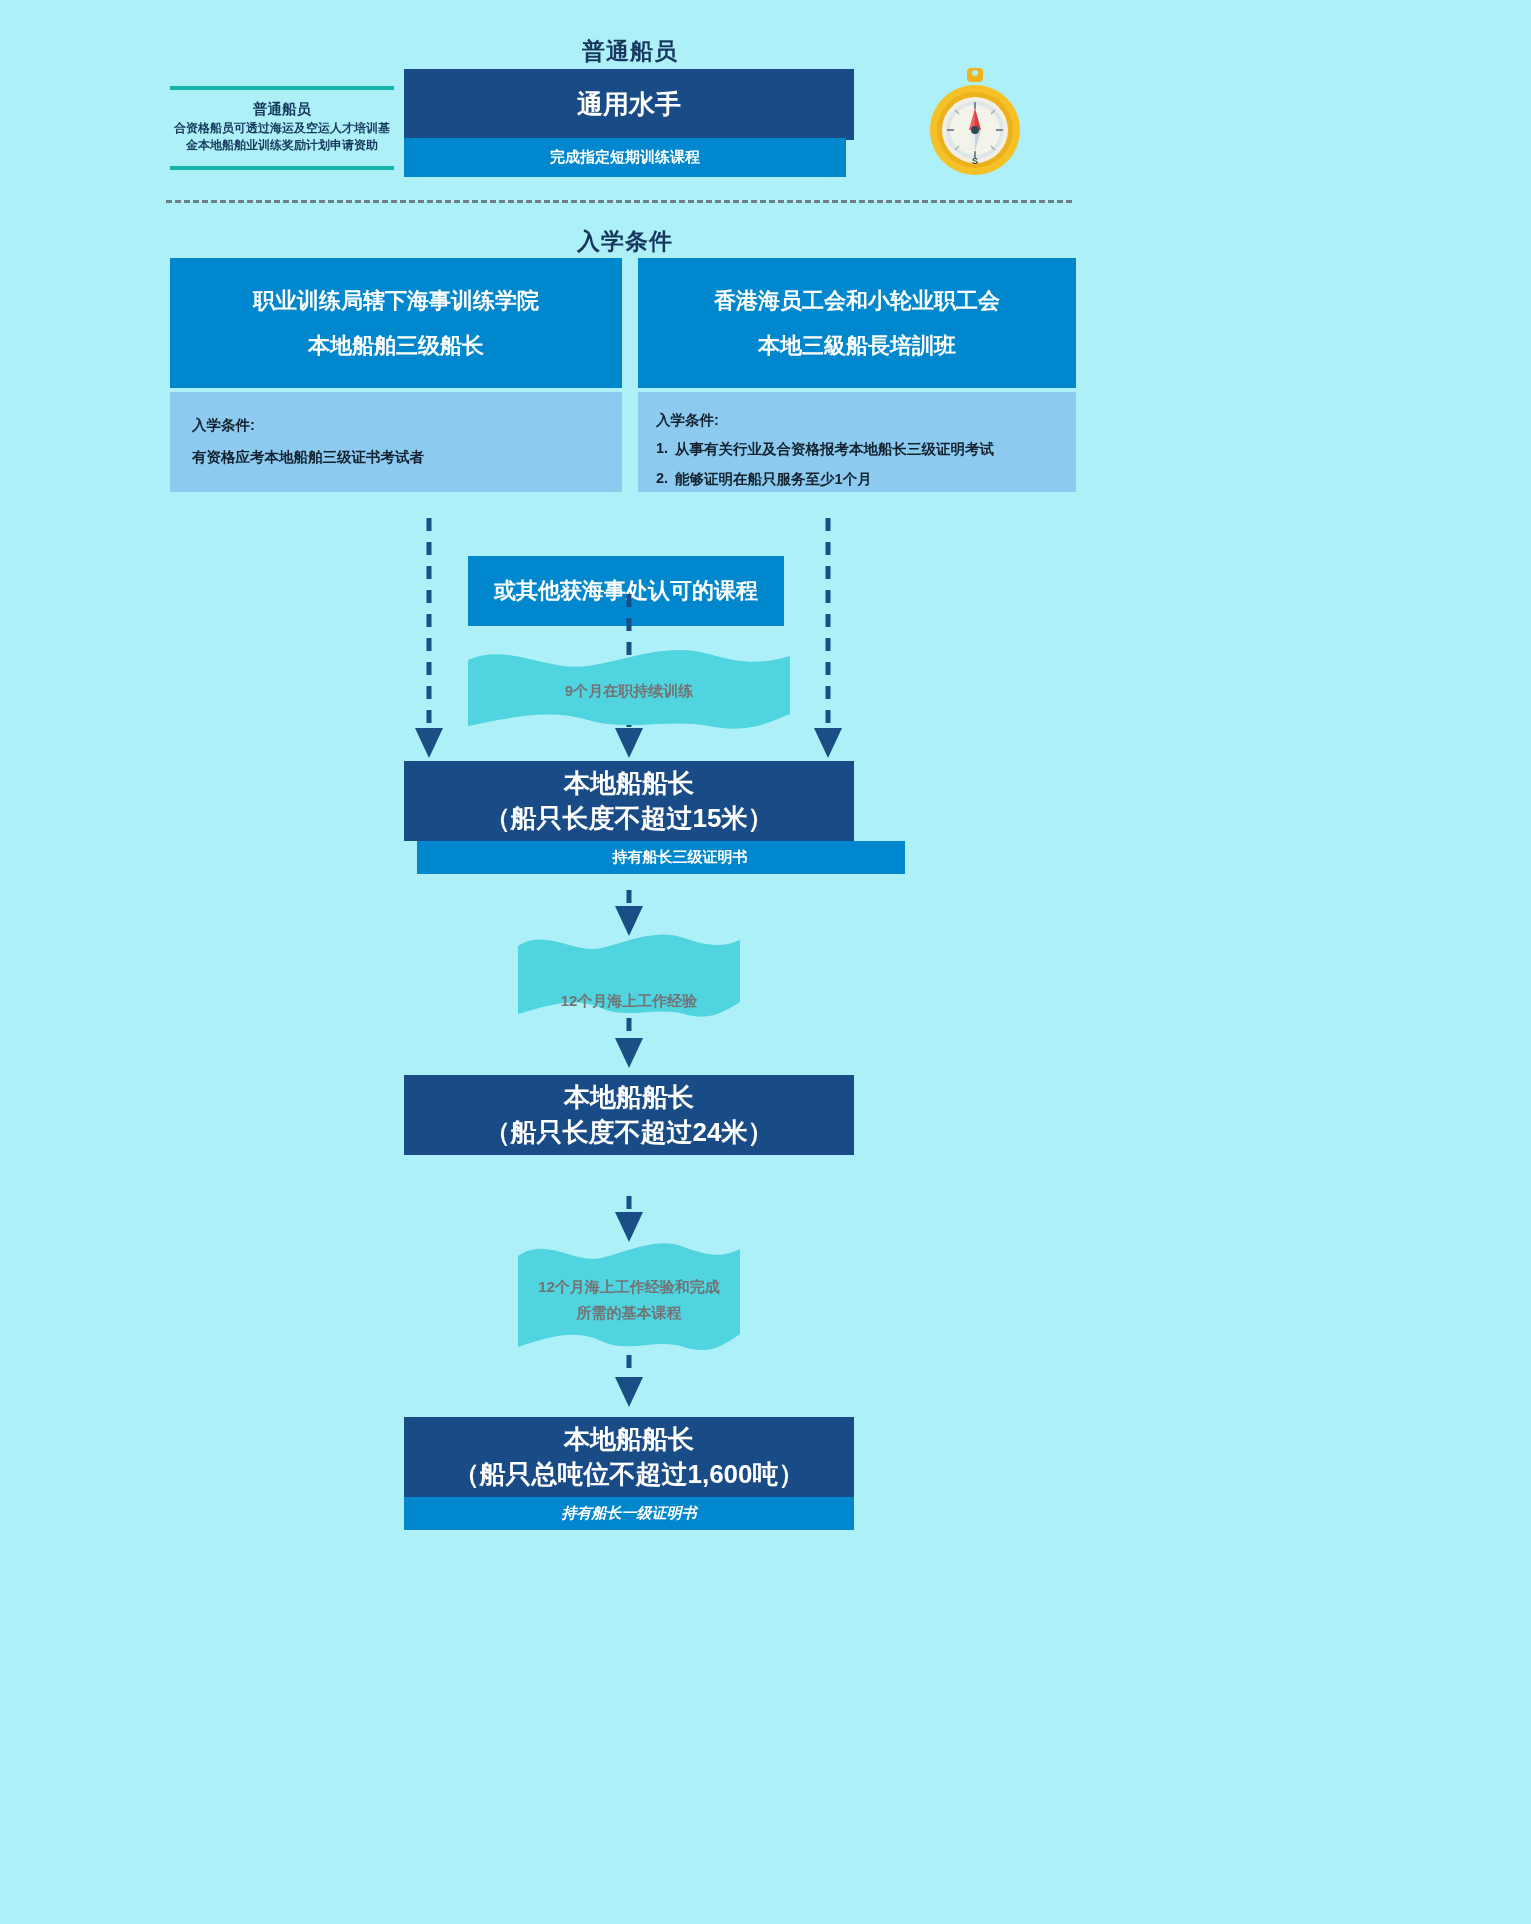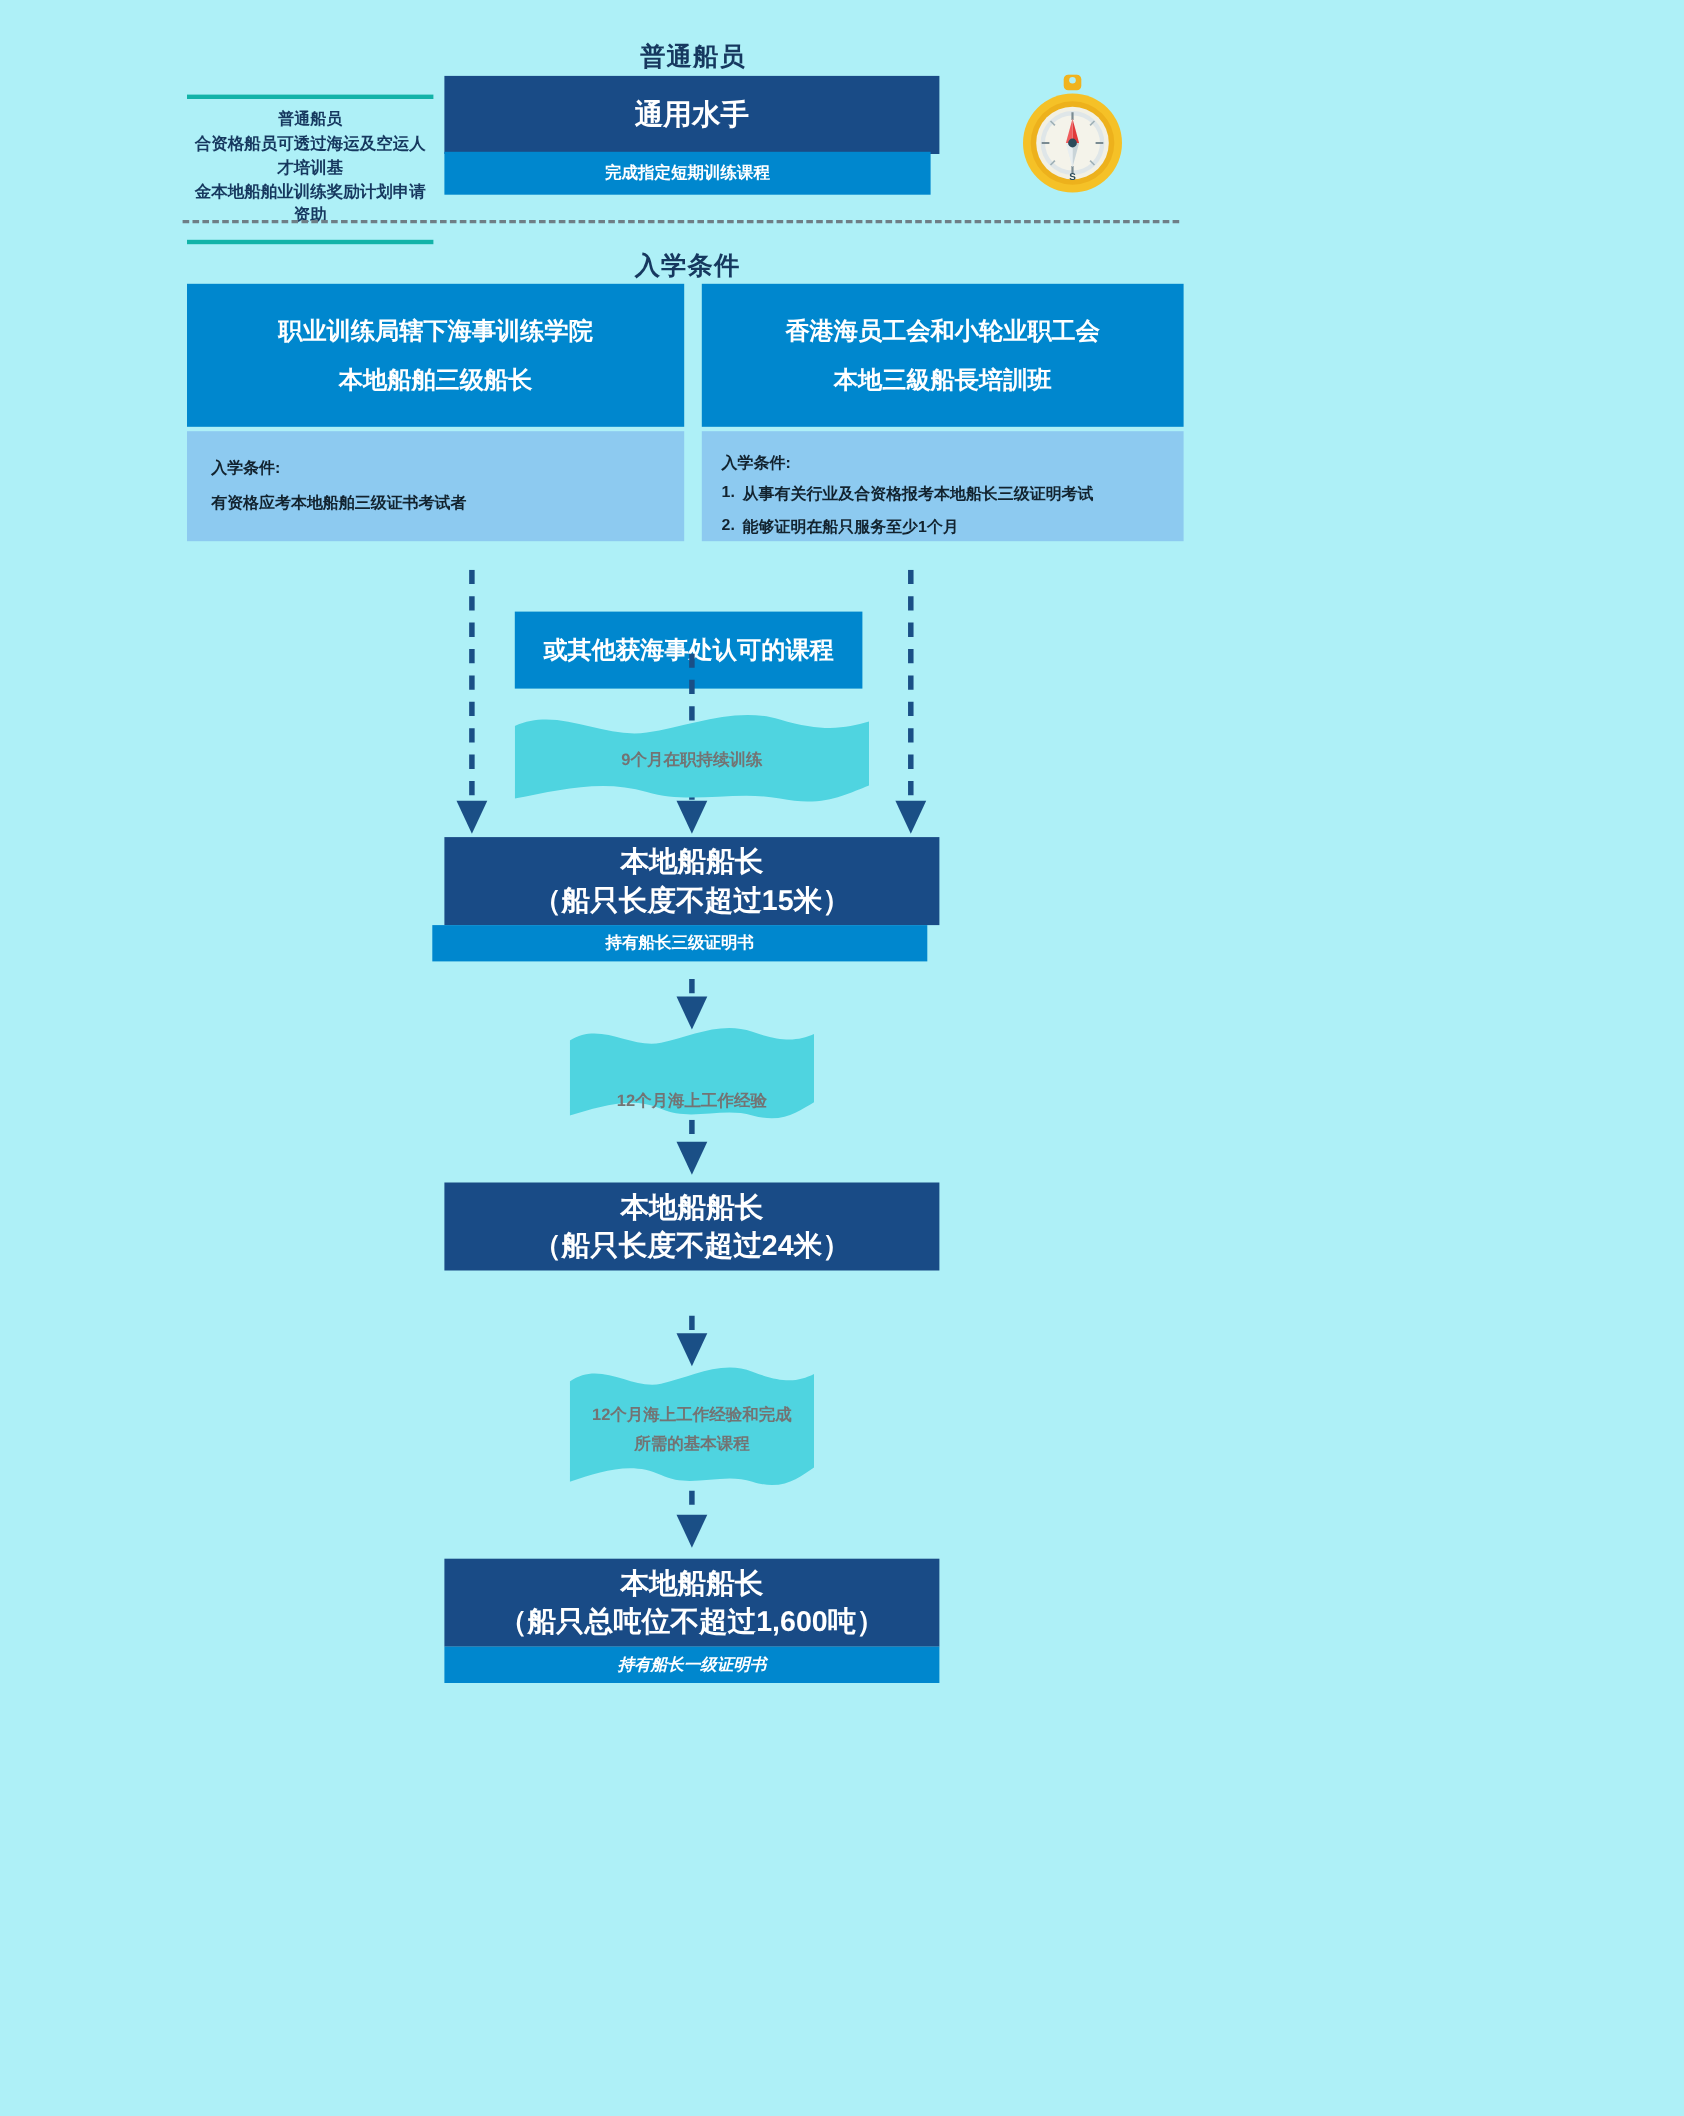--- a/index.html
+++ b/index.html
@@ -40,21 +40,21 @@
     padding: 9px 0 11px 0;
     text-align: center;
   }
   .note-title {
     font-size: 14.5px;
     font-weight: bold;
     color: #16385f;
     line-height: 1.45;
   }
   .note-body {
-    font-size: 15px;
+    font-size: 12px;
     font-weight: bold;
     color: #16385f;
     line-height: 1.45;
   }
 
   
   .card-dark {
     background: #194b86;
     color: #ffffff;
     display: flex;
@@ -234,21 +234,21 @@
                L322,66 C301,74 281,86 241,78 C200,70 160,84 120,72
                C80,60 40,70 0,78 Z" fill="#4fd4e0"></path>
     </svg>
     <div class="wave-label" style="top:32px;">9个月在职持续训练</div>
   </div>
 
   <div class="card-dark abs" style="left:404px; top:761px; width:450px; height:80px; flex-direction:column;">
     <div class="title-lg">本地船船长</div>
     <div class="title-lg">（船只长度不超过15米）</div>
   </div>
-  <div class="card-mid abs sub-sm" style="left:393px; top:841px; width:450px; height:33px;">持有船长三级证明书</div>
+  <div class="card-mid abs sub-sm" style="left:417px; top:841px; width:450px; height:33px;padding-left:38px;">持有船长三级证明书</div>
 
   <div class="arrow" style="left:613px; top:890px;">
     <svg width="32" height="48" viewBox="0 0 32 48">
       <line x1="16" y1="0" x2="16" y2="18" stroke="#1a4f86" stroke-width="5" stroke-dasharray="13 11"></line>
       <polygon points="2,16 30,16 16,46" fill="#1a4f86"></polygon>
     </svg>
   </div>
 
   <div class="wave-wrap" style="left:518px; top:932px;">
     <svg width="222" height="88" viewBox="0 0 222 88">

